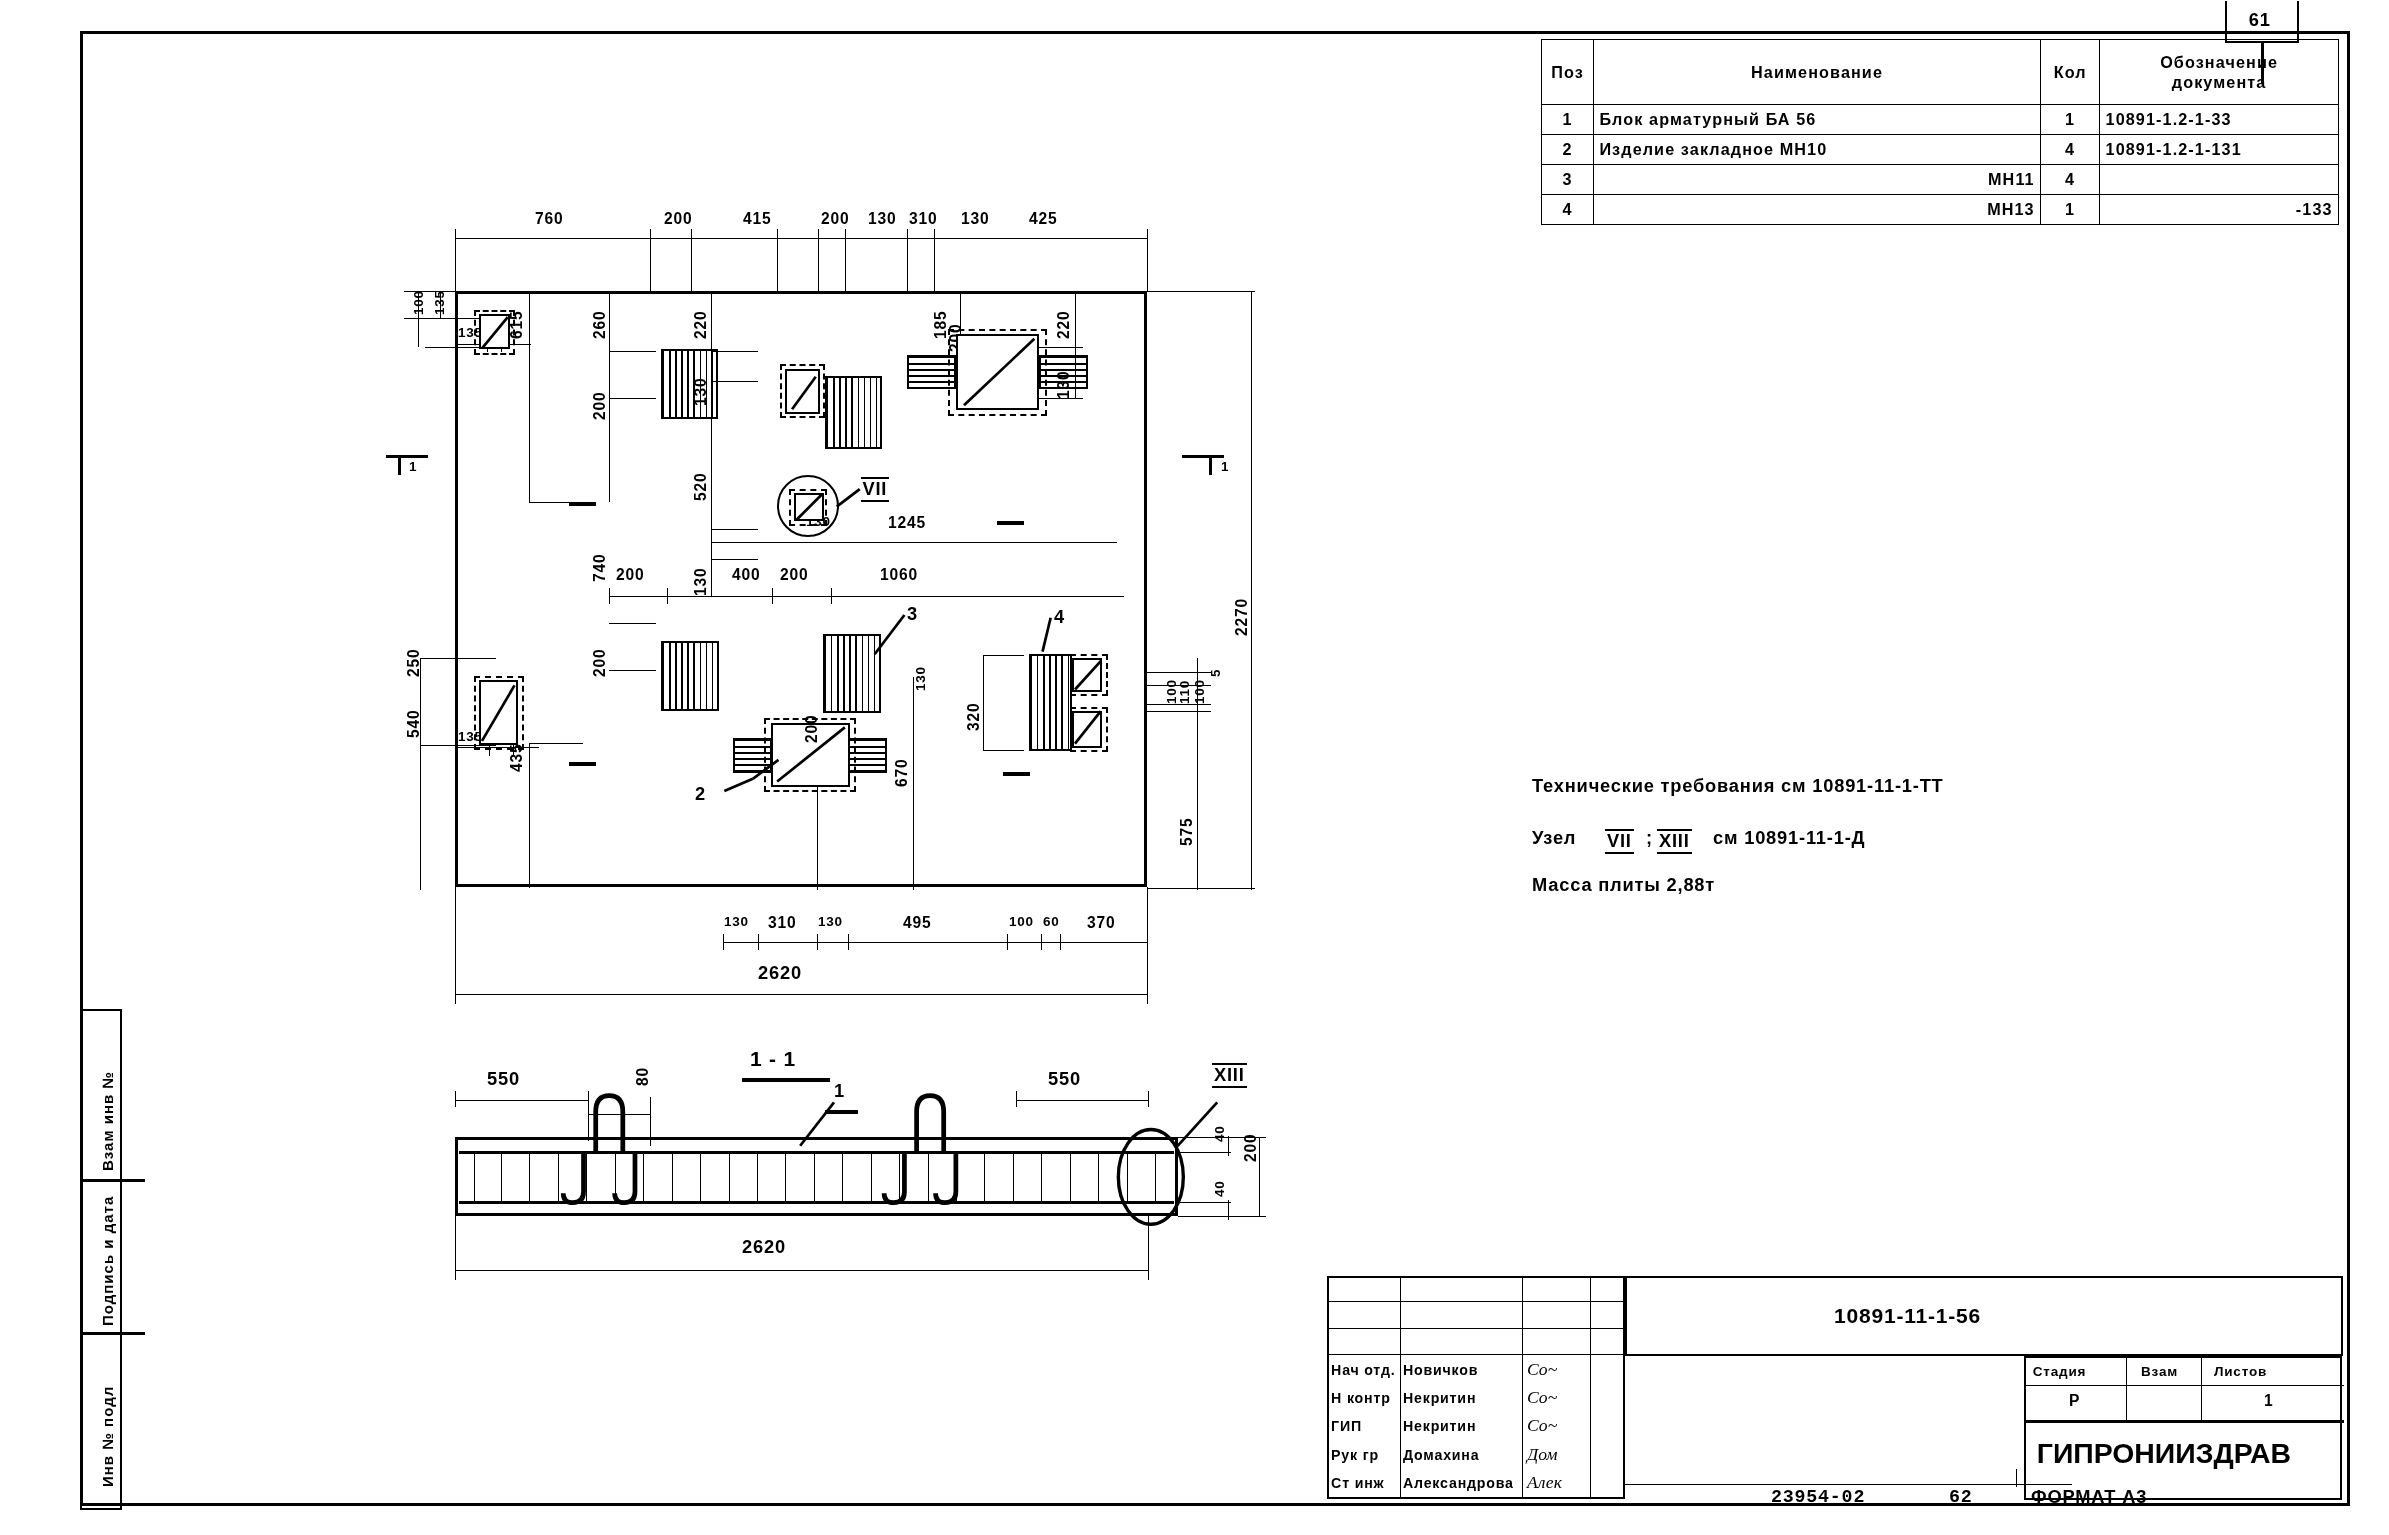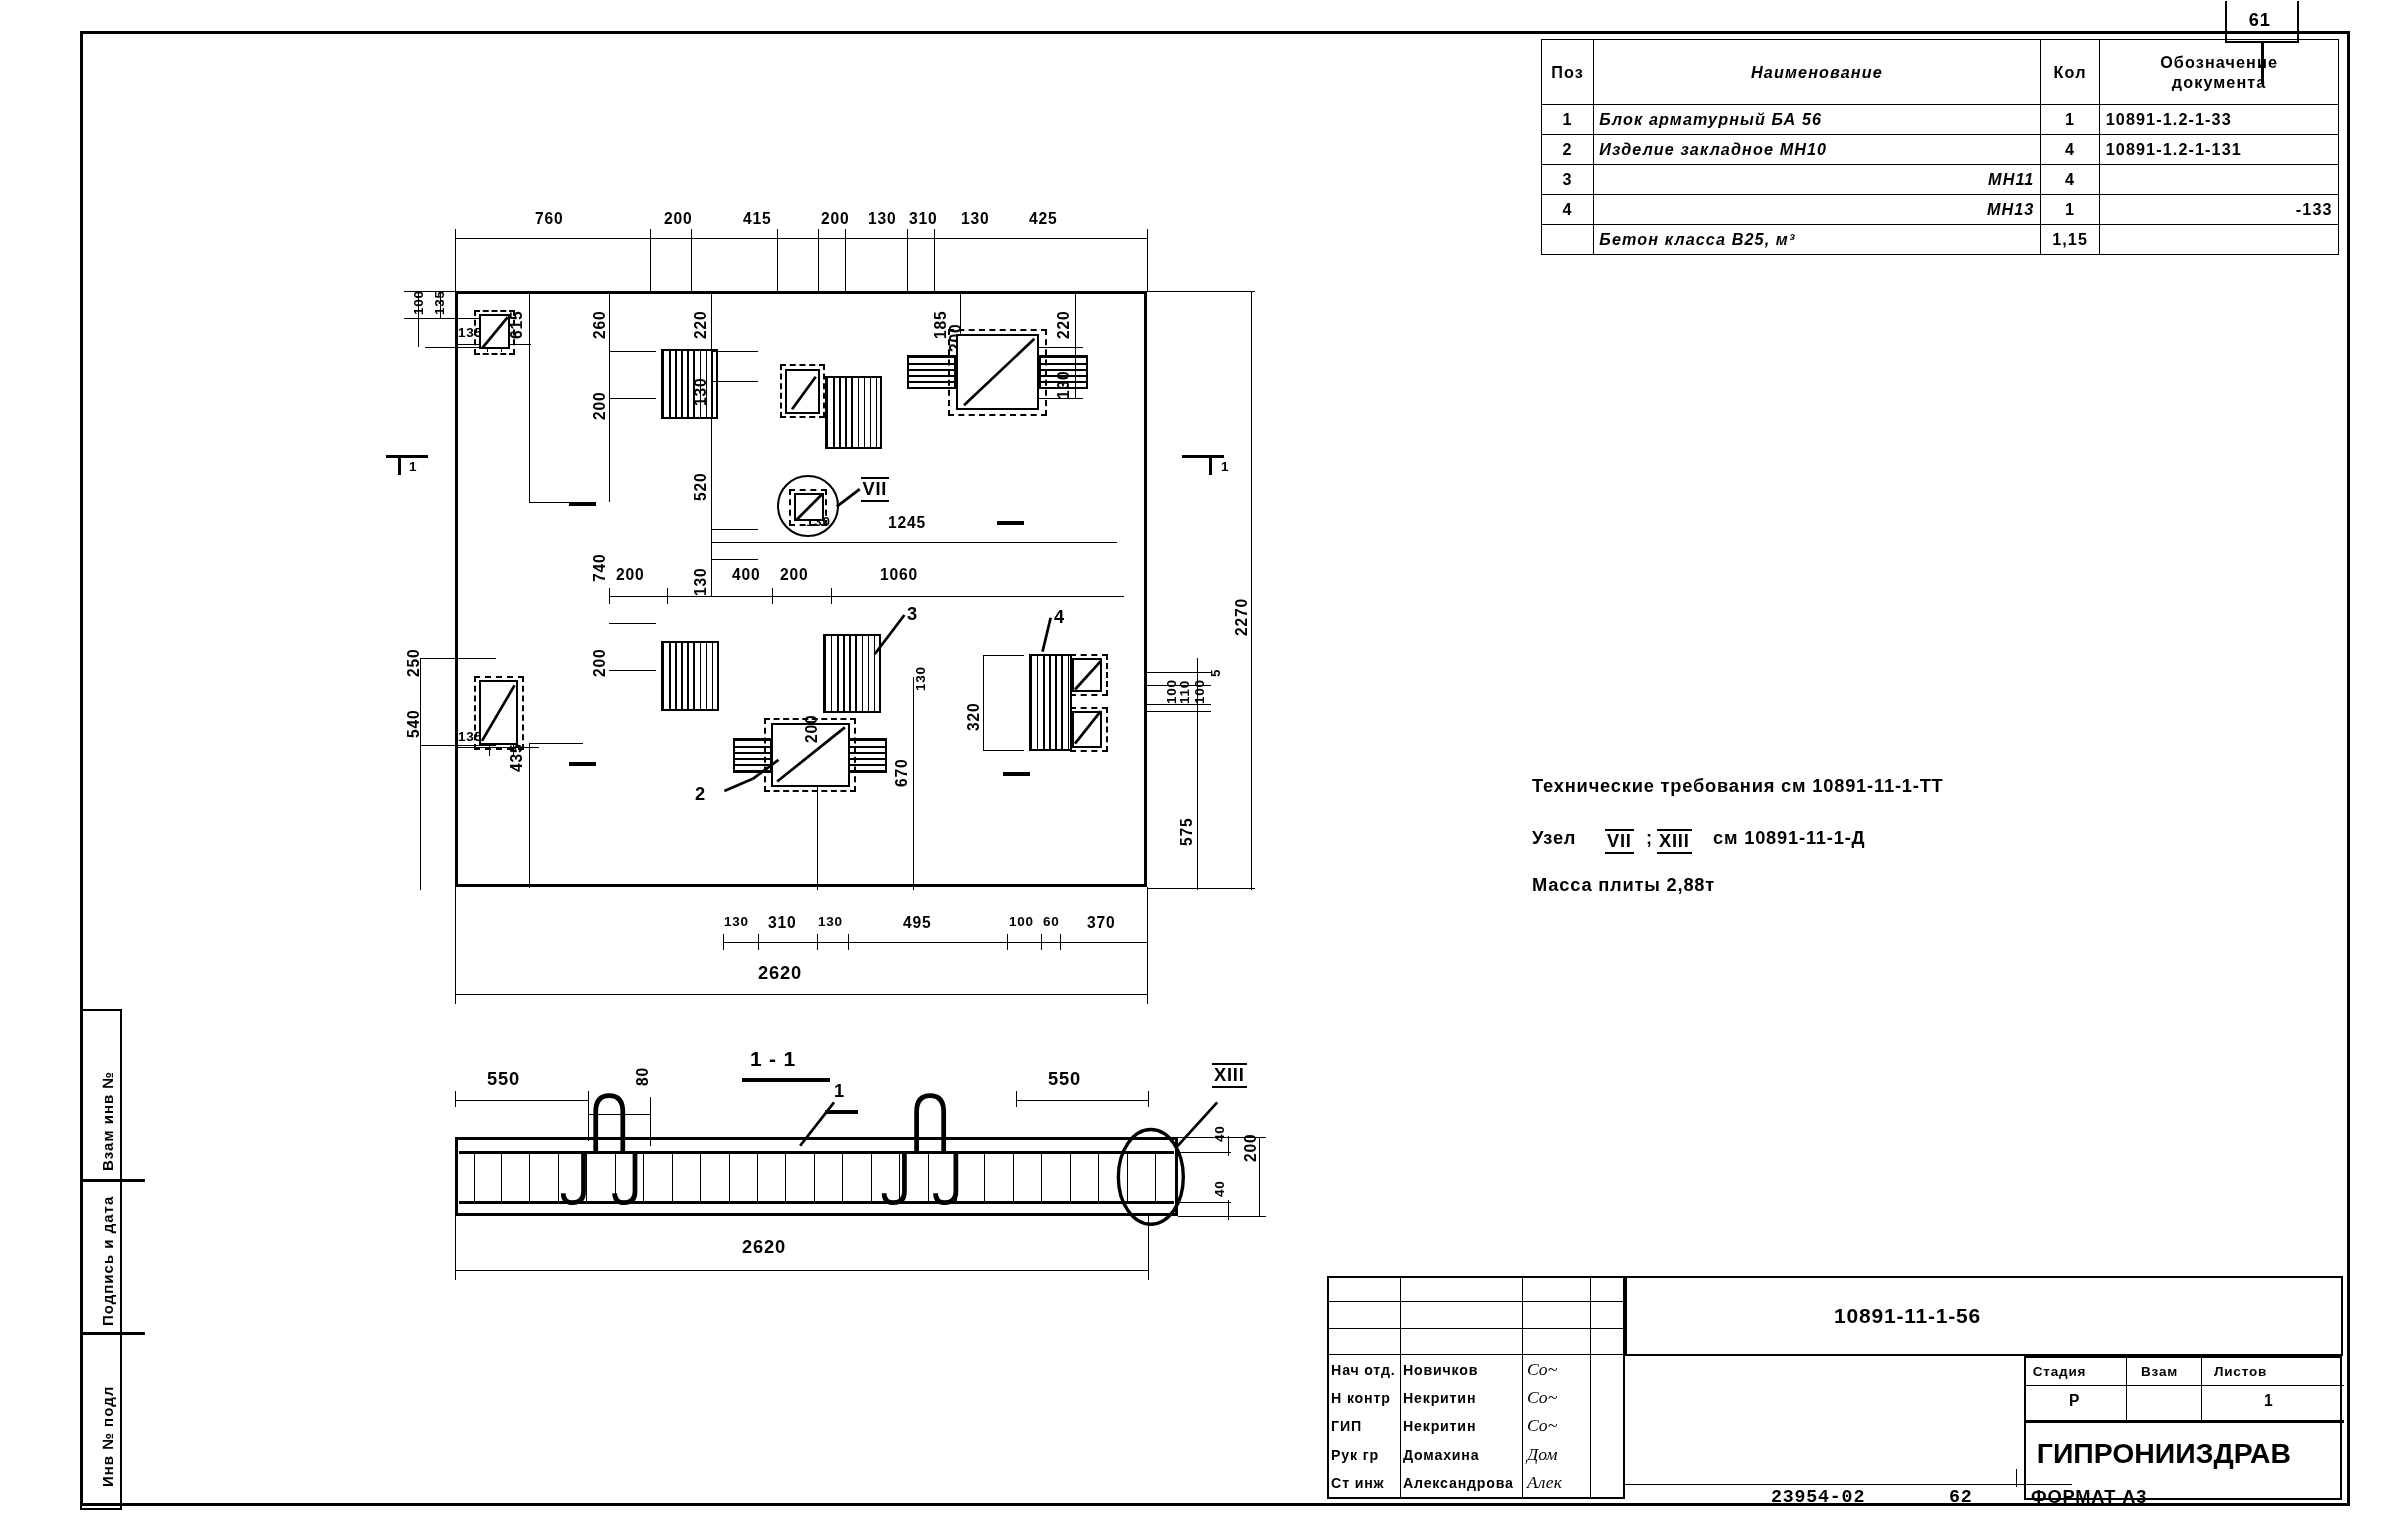--- a/index.html
+++ b/index.html
@@ -57,21 +57,21 @@
   }
 
   
   #spec-table { left: 1541px; top: 39px; width: 798px; }
   #spec-table td, #spec-table th {
     font-size: 16.2px; letter-spacing: 1.1px;
     height: 30px; vertical-align: middle;
   }
   #spec-table thead td { height: 65px; text-align: center; line-height: 1.25; }
   .c-poz  { width: 53px;  text-align: center; }
-  .c-name { width: 475px; font-style: italic; }
+  .c-name { width: 475px; }
   .c-kol  { width: 61px;  text-align: center; }
   .c-doc  { width: 251px; }
 
   
   .hatchv {
     position:absolute;
     background-image: repeating-linear-gradient(to right,#000 0 1.4px,transparent 1.4px 6.1px);
     border: 2px solid #000;
   }
   .hatchh {
@@ -140,26 +140,20 @@
           <td class="c-name" style="text-align: right;">МН11</td>
           <td class="c-kol" style="text-align: center;">4</td>
           <td class="c-doc" style="text-align: left;"></td>
         </tr>
         <tr>
           <td class="c-poz" style="text-align: center;">4</td>
           <td class="c-name" style="text-align: right;">МН13</td>
           <td class="c-kol" style="text-align: center;">1</td>
           <td class="c-doc" style="text-align: right;">-133</td>
         </tr>
-        <tr>
-          <td class="c-poz" style="text-align: center;"></td>
-          <td class="c-name" style="text-align: left;">Бетон класса    В25, м³</td>
-          <td class="c-kol" style="text-align: center;">1,15</td>
-          <td class="c-doc" style="text-align: left;"></td>
-        </tr>
       </tbody>
   </table>
 
   <div class="abs" style="left:1532px; top:777px; width:745px;">
     <div class="dtxt lg" style="position:relative; left:0; top:0;">Технические  требования  см 10891-11-1-ТТ</div>
 
     <div class="abs" style="left:0; top:49px; width:677px; height:28.4px;">
       <span class="dtxt lg" style="left:0; top:2.7px;">Узел</span>
       <span class="dtxt lg" style="left:73px; top:2.7px; border-top:2px solid #000; border-bottom:2px solid #000; padding:1.4px 2px;">VII</span>
       <span class="dtxt lg" style="left:114px; top:2.7px;">;</span>

